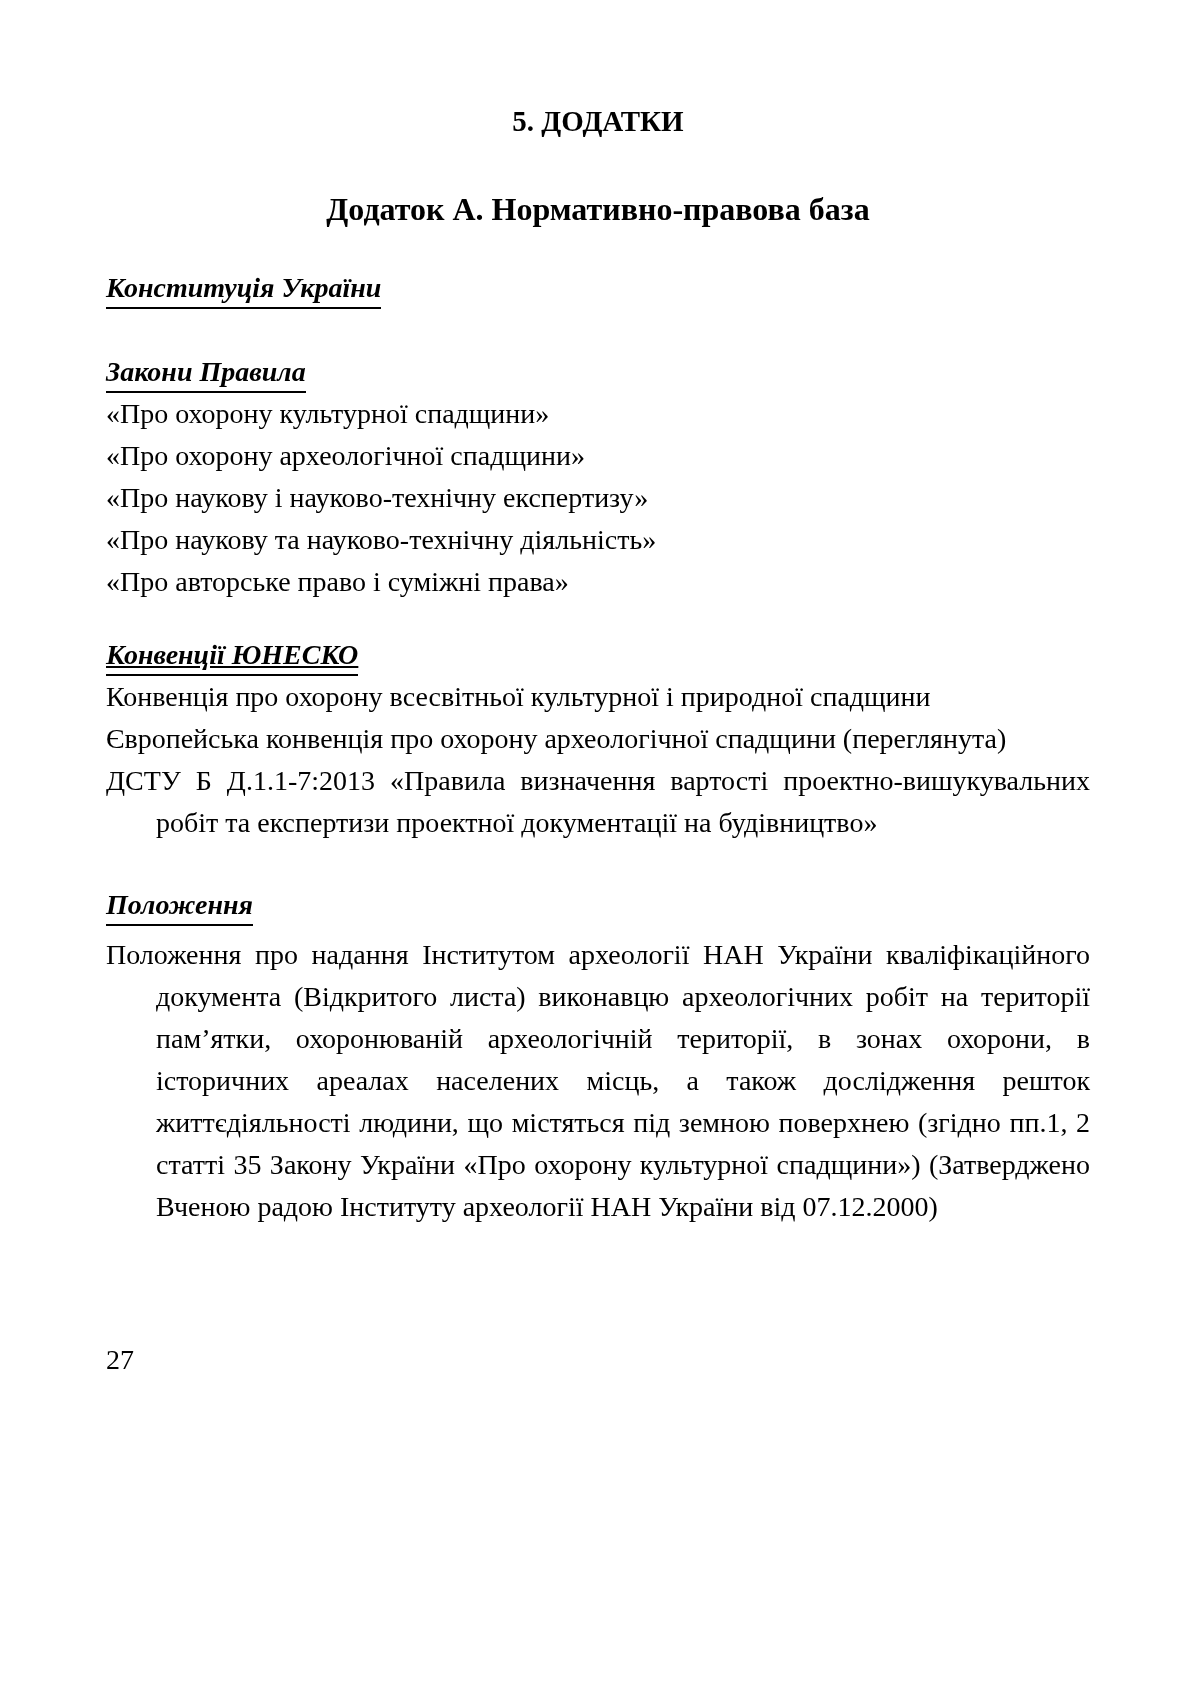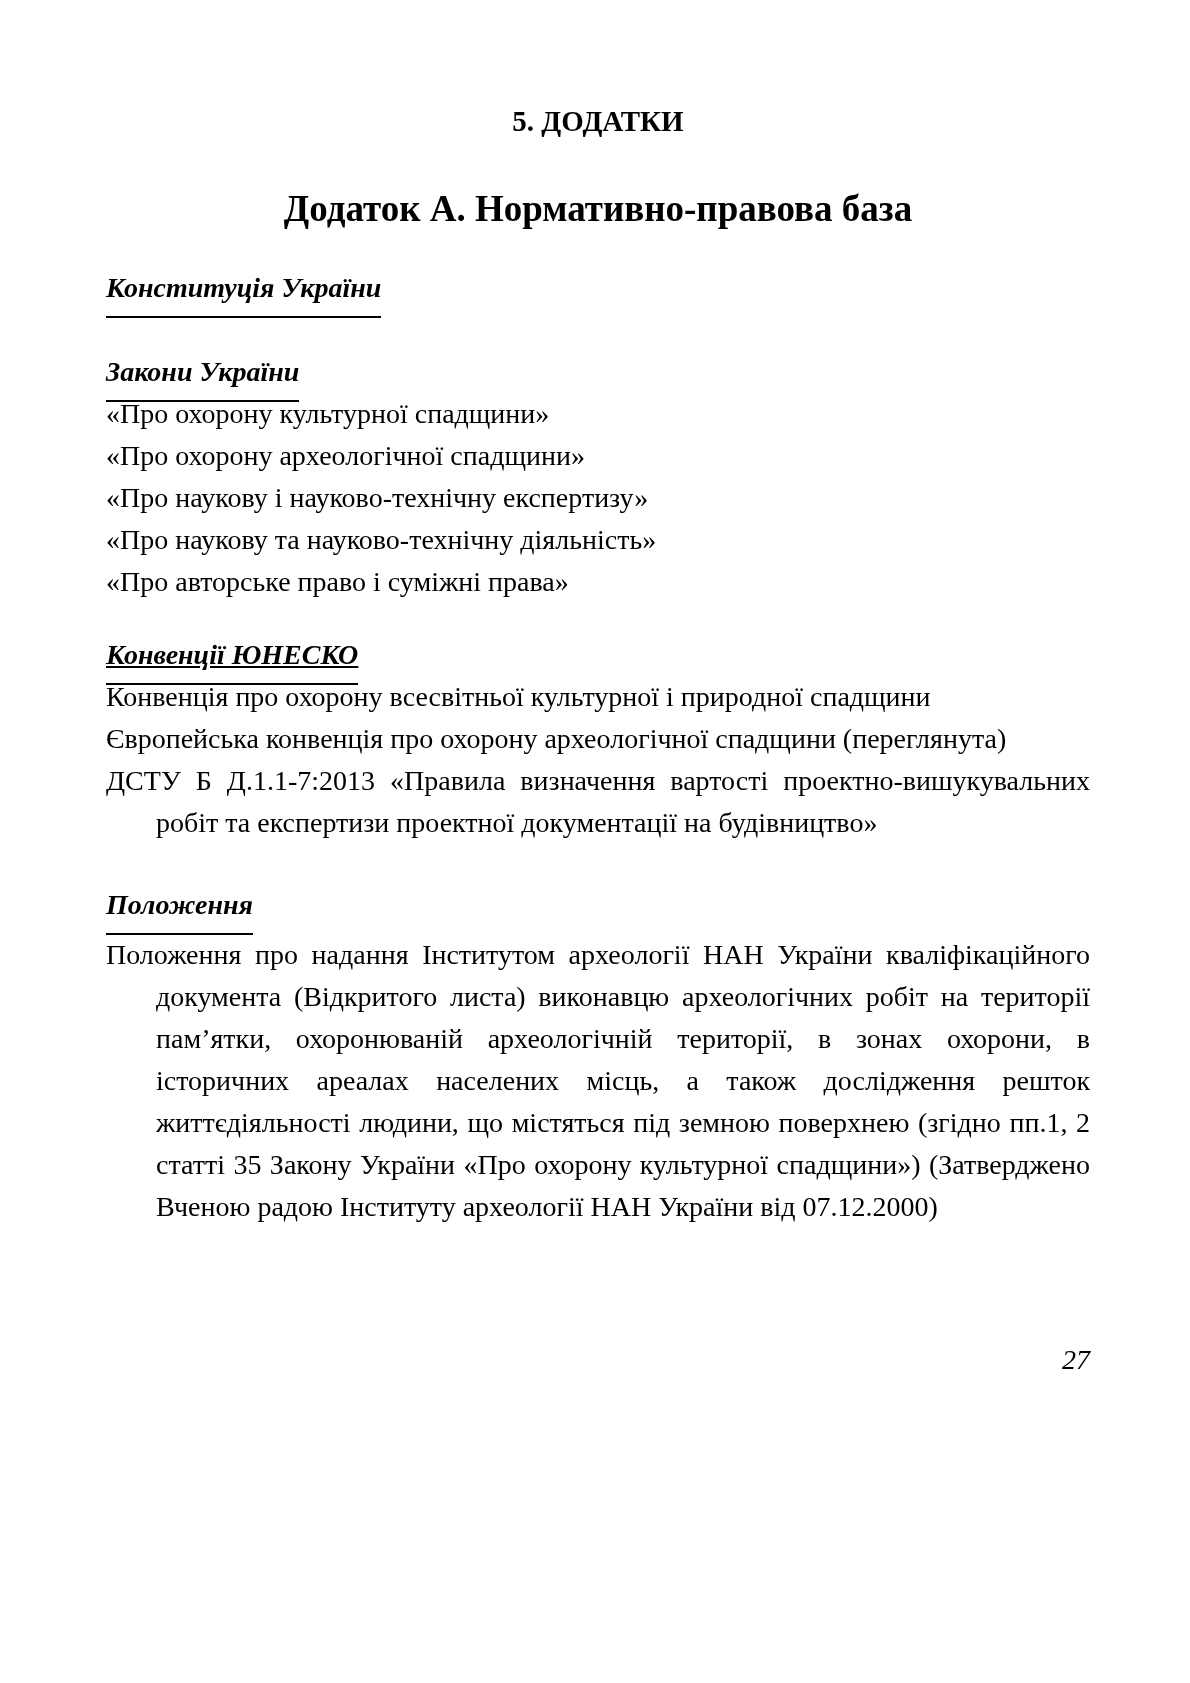--- a/index.html
+++ b/index.html
@@ -22,34 +22,34 @@
   }
   .doc-title {
     margin: 0;
     font-size: 29px;
     font-weight: bold;
     text-align: center;
     line-height: 42px;
   }
   .doc-subtitle {
     margin: 46px 0 0 0;
-    font-size: 37px;
+    font-size: 32px;
     font-weight: bold;
     text-align: center;
     line-height: 42px;
   }
   .sec-heading {
     margin: 0;
     line-height: 42px;
     font-weight: bold;
     font-style: italic;
   }
   .sec-heading .hu {
     border-bottom: 2px solid #000;
-    padding-bottom: 13px;
+    padding-bottom: 4px;
   }
   .mt-constitution { margin-top: 37px; }
   .mt-laws         { margin-top: 42px; }
   .mt-unesco       { margin-top: 31px; text-decoration: underline; }
   .mt-coe          { margin-top: 38px; }
   .mt-standards    { margin-top: 36px; }
   .mt-regulations  { margin-top: 40px; }
   .line {
     margin: 0;
     line-height: 42px;
@@ -57,40 +57,39 @@
   .hang {
     margin: 0;
     line-height: 42px;
     text-align: justify;
     padding-left: 50px;
     text-indent: -50px;
   }
   .hang.first-gap { margin-top: 8px; }
   .page-number {
     margin: 111px 0 0 0;
-    text-align: right;
+    text-align: left;
     line-height: 42px;
-    font-style: italic;
   }
 </style>
 </head>
 <body>
 
 <div class="page">
 
   <h1 class="doc-title">5. ДОДАТКИ</h1>
 
   <h2 class="doc-subtitle">Додаток А. Нормативно-правова база</h2>
 
   <div class="section">
     <p class="sec-heading mt-constitution"><span class="hu">Конституція України</span></p>
   </div>
 
   <div class="section">
-    <p class="sec-heading mt-laws"><span class="hu">Закони України</span></p>
+    <p class="sec-heading mt-laws"><span class="hu">Закони Правила</span></p>
     <p class="line">«Про охорону культурної спадщини»</p>
     <p class="line">«Про охорону археологічної спадщини»</p>
     <p class="line">«Про наукову і науково-технічну експертизу»</p>
     <p class="line">«Про наукову та науково-технічну діяльність»</p>
     <p class="line">«Про авторське право і суміжні права»</p>
   </div>
 
   <div class="section">
     <p class="sec-heading mt-unesco"><span class="hu">Конвенції ЮНЕСКО</span></p>
     <p class="line">Конвенція про охорону всесвітньої культурної і природної спадщини</p>

